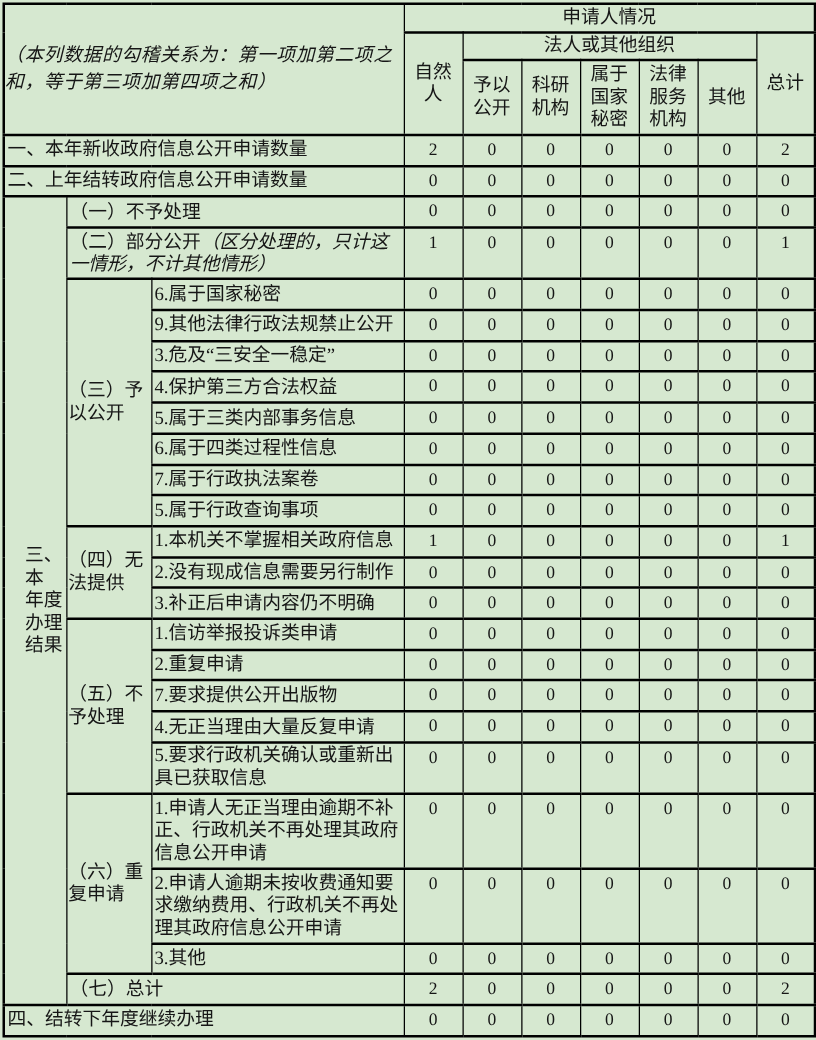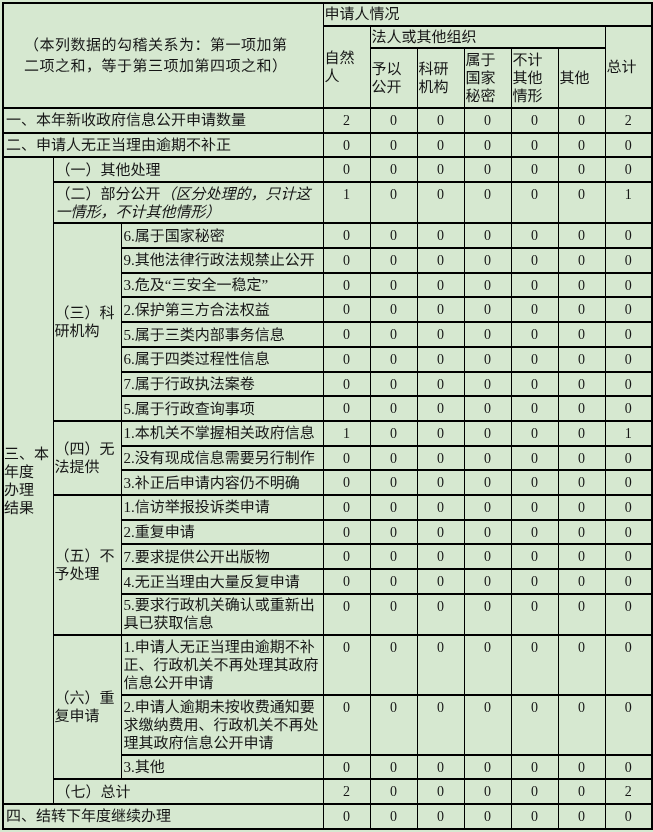--- a/index.html
+++ b/index.html
@@ -30,47 +30,49 @@
   td {
     border: solid var(--border);
     border-width: 2px 1px;
     padding: 1px 2px;
     font-size: 15px;
     line-height: 18px;
     overflow: hidden;
     word-break: break-all;
   }
   td.hdr {
+    text-align: center;
     vertical-align: middle;
     padding: 1px 1px;
   }
   td.num {
     text-align: center;
     vertical-align: top;
     padding-top: 3px;
     font-size: 14px;
   }
   td.lab {
     text-align: left;
     vertical-align: middle;
   }
   td.sec {
     white-space: pre-line;
     vertical-align: middle;
-    padding-left: 0;
+    padding-left: 16px;
     margin-left: 44px;
   }
   td.grp {
     vertical-align: middle;
     padding-left: 1px;
   }
   td.note-cell {
+    font-style: italic;
     vertical-align: middle;
     text-align: left;
-    padding: 2px 20px;
+    padding: 2px 0;
     line-height: 21px;
     letter-spacing: 0.5px;
   }
   .kai { font-style: italic; }
 </style>
 </head>
 <body>
 
 <table class="report">
   <colgroup>
@@ -92,69 +94,69 @@
     </tr>
     <tr>
       <td class="hdr" rowspan="2">自然人</td>
       <td class="hdr" colspan="5">法人或其他组织</td>
       <td class="hdr" rowspan="2">总计</td>
     </tr>
     <tr>
       <td class="hdr">予以公开</td>
       <td class="hdr">科研机构</td>
       <td class="hdr">属于国家秘密</td>
-      <td class="hdr">不计其他情形</td>
+      <td class="hdr">法律服务机构</td>
       <td class="hdr">其他</td>
     </tr>
   <tr>
         <td class="lab" colspan="3">一、本年新收政府信息公开申请数量</td>
         <td class="num">2</td>
         <td class="num">0</td>
         <td class="num">0</td>
         <td class="num">0</td>
         <td class="num">0</td>
         <td class="num">0</td>
         <td class="num">2</td>
       </tr>
       <tr>
-        <td class="lab" colspan="3">二、申请人无正当理由逾期不补正</td>
+        <td class="lab" colspan="3">二、上年结转政府信息公开申请数量</td>
         <td class="num">0</td>
         <td class="num">0</td>
         <td class="num">0</td>
         <td class="num">0</td>
         <td class="num">0</td>
         <td class="num">0</td>
         <td class="num">0</td>
       </tr>
       <tr>
         <td class="lab sec" rowspan="22">三、本
 年度
 办理
 结果</td>
-        <td class="lab" colspan="2">（一）其他处理</td>
+        <td class="lab" colspan="2">（一）不予处理</td>
         <td class="num">0</td>
         <td class="num">0</td>
         <td class="num">0</td>
         <td class="num">0</td>
         <td class="num">0</td>
         <td class="num">0</td>
         <td class="num">0</td>
       </tr>
       <tr>
         <td class="lab" colspan="2"><span>（二）部分公开</span><span class="kai">（区分处理的，只计这一情形，不计其他情形）</span></td>
         <td class="num">1</td>
         <td class="num">0</td>
         <td class="num">0</td>
         <td class="num">0</td>
         <td class="num">0</td>
         <td class="num">0</td>
         <td class="num">1</td>
       </tr>
       <tr>
-        <td class="lab grp" rowspan="8">（三）科研机构</td>
+        <td class="lab grp" rowspan="8">（三）予以公开</td>
         <td class="lab">6.属于国家秘密</td>
         <td class="num">0</td>
         <td class="num">0</td>
         <td class="num">0</td>
         <td class="num">0</td>
         <td class="num">0</td>
         <td class="num">0</td>
         <td class="num">0</td>
       </tr>
       <tr>
@@ -171,21 +173,21 @@
         <td class="lab">3.危及“三安全一稳定”</td>
         <td class="num">0</td>
         <td class="num">0</td>
         <td class="num">0</td>
         <td class="num">0</td>
         <td class="num">0</td>
         <td class="num">0</td>
         <td class="num">0</td>
       </tr>
       <tr>
-        <td class="lab">2.保护第三方合法权益</td>
+        <td class="lab">4.保护第三方合法权益</td>
         <td class="num">0</td>
         <td class="num">0</td>
         <td class="num">0</td>
         <td class="num">0</td>
         <td class="num">0</td>
         <td class="num">0</td>
         <td class="num">0</td>
       </tr>
       <tr>
         <td class="lab">5.属于三类内部事务信息</td>

